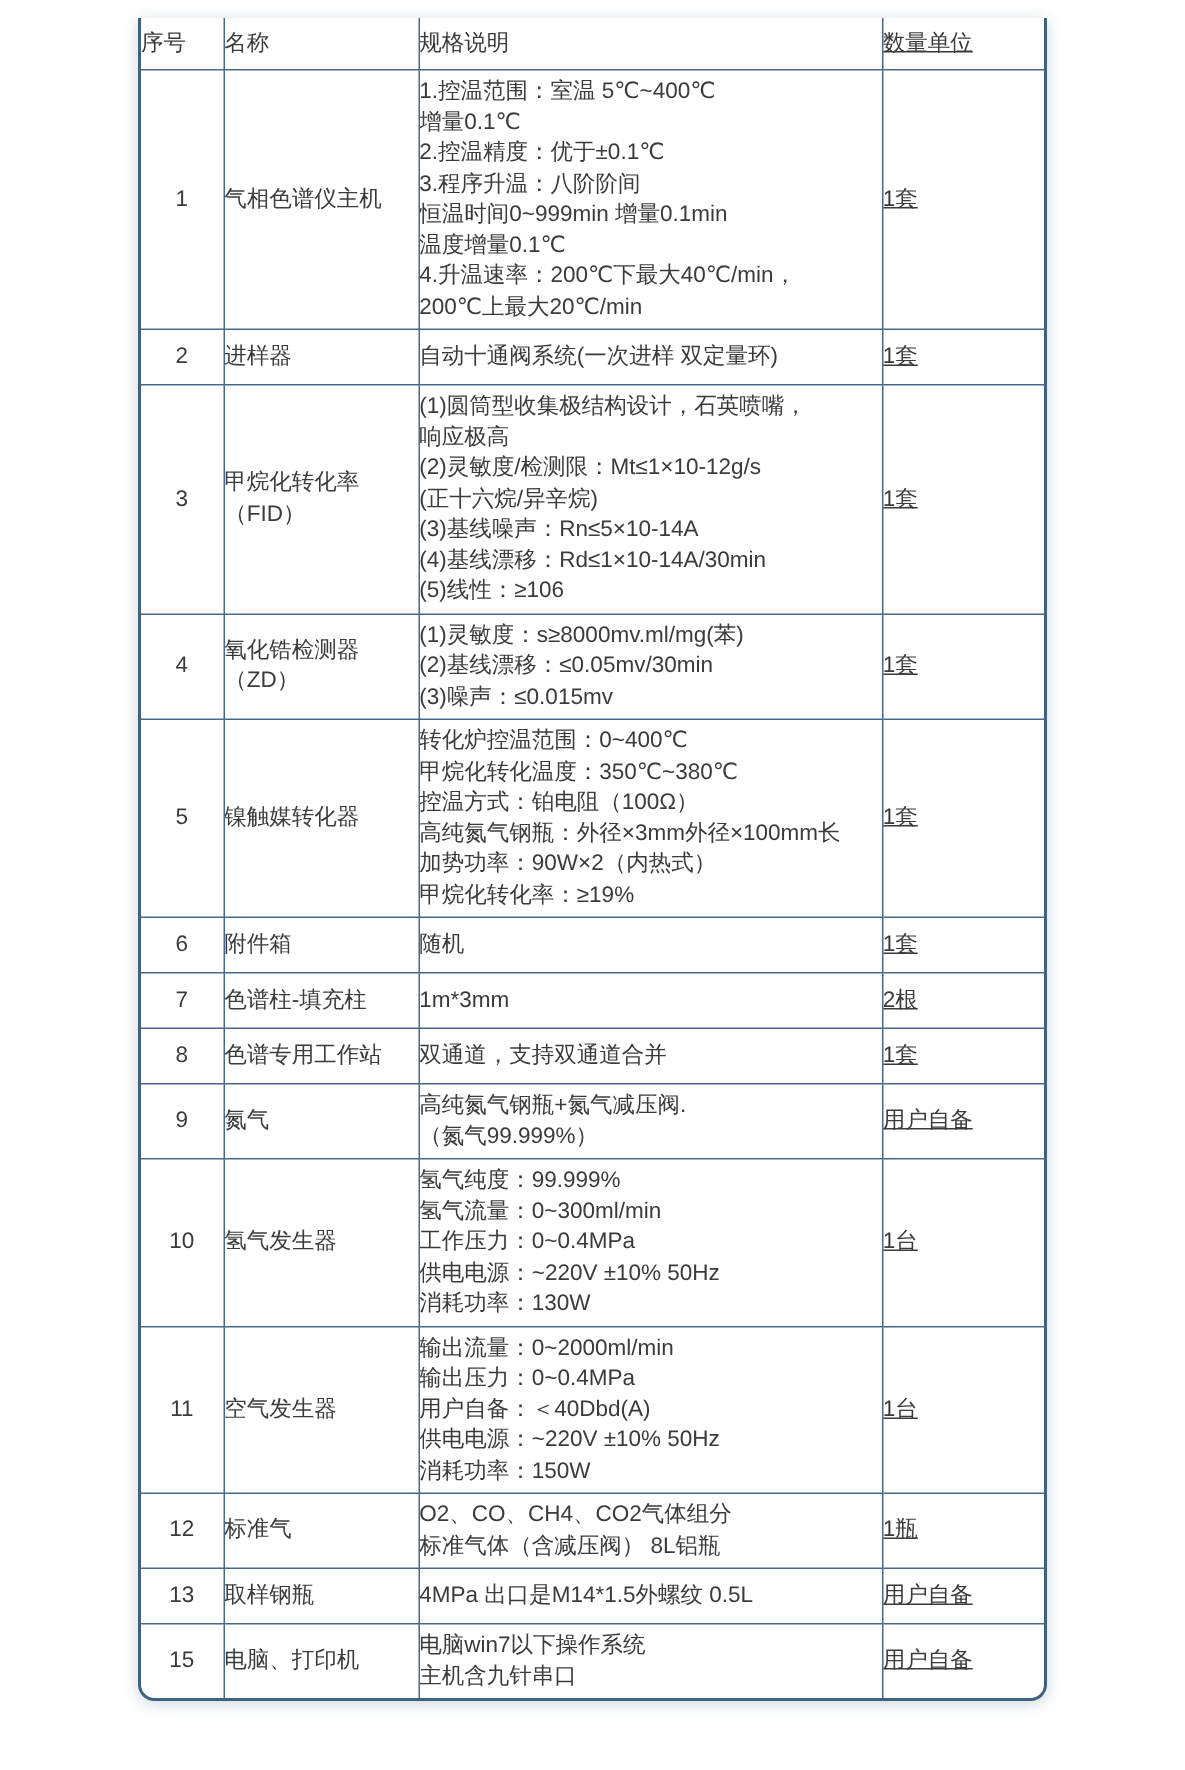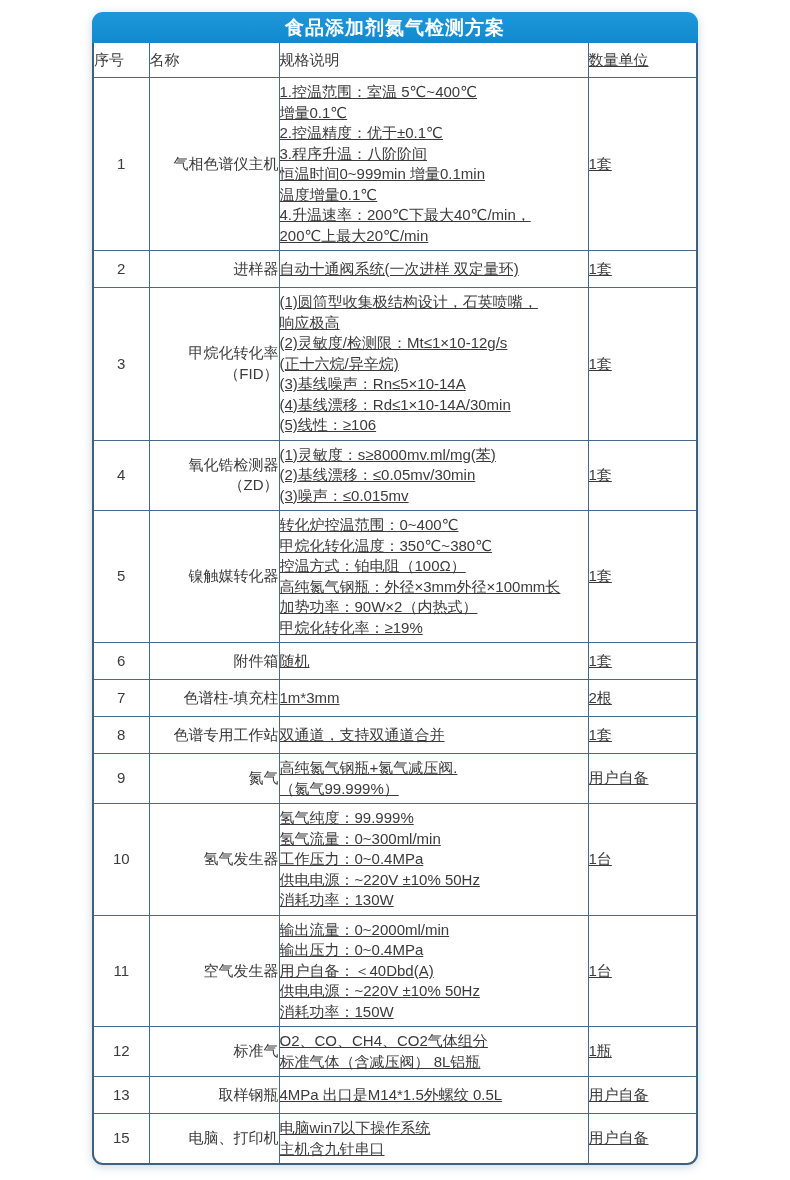--- a/index.html
+++ b/index.html
@@ -63,33 +63,32 @@
   col.c-spec { width: 309px; }
   col.c-qty  { width: 112px; }
 
   table.spec th {
     font-weight: normal;
     text-align: left;
     height: 26px;
   }
   .col-no   { text-align: center; }
   th.col-no { text-align: center; margin-left: 46px; }
-  .col-name { text-align: right; padding-left: 10px; padding-right: 4px; }
+  .col-name { text-align: left; padding-left: 10px; padding-right: 4px; }
   .col-spec { text-align: left; padding-left: 7px;  padding-right: 4px; }
   .col-qty  { text-align: left; padding-left: 12px; padding-right: 4px; text-decoration: underline; }
   td.col-no { min-height: 30px; }
   table.spec tbody td { height: 28px; }
-  .spec-line { white-space: nowrap; text-decoration: underline; }
+  .spec-line { white-space: nowrap; }
 </style>
 </head>
 <body>
 
 <div class="page">
   <div class="card">
-    <div class="card-title">食品添加剂氮气检测方案</div>
     <div class="table-wrap">
       <table class="spec">
         <colgroup>
           <col class="c-no">
             <col class="c-name">
             <col class="c-spec">
             <col class="c-qty">
         </colgroup>
         <thead>
           <tr>

